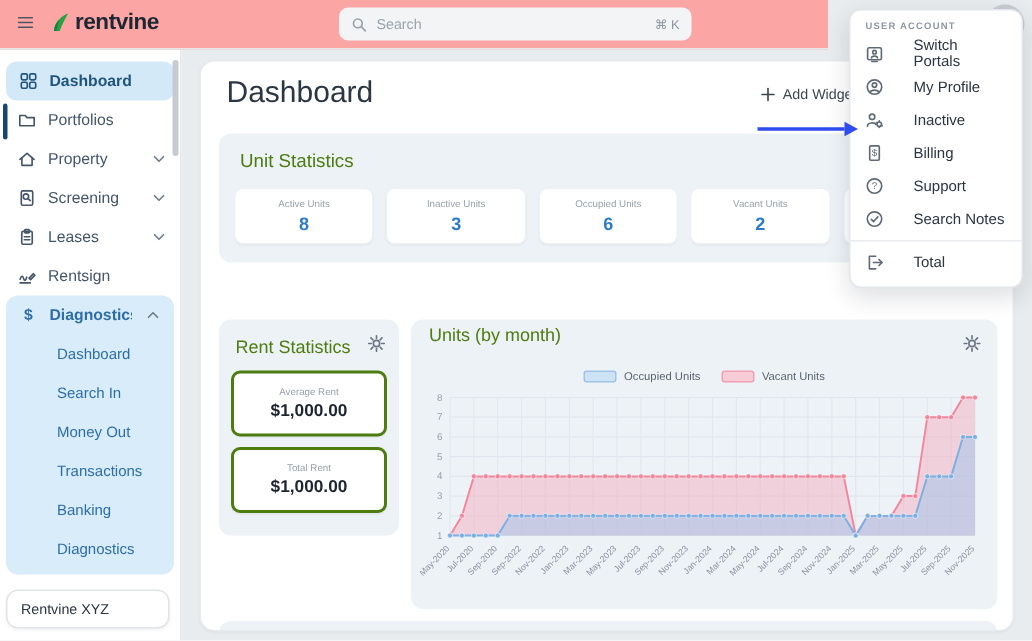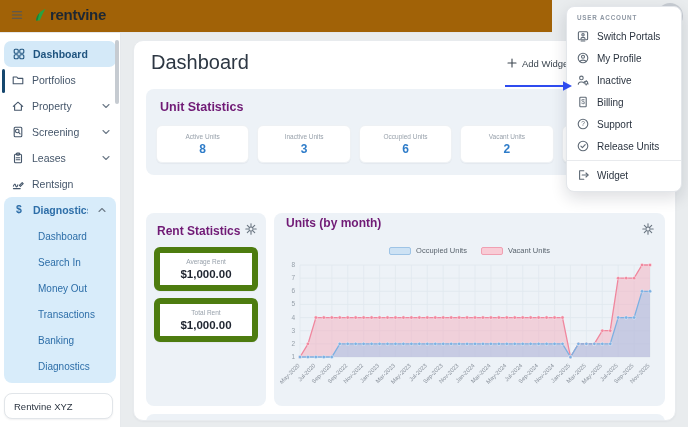--- a/index.html
+++ b/index.html
@@ -6,21 +6,21 @@
   html,body { width:688px; height:427px; }
   body {
     font-family: "Liberation Sans", "DejaVu Sans", sans-serif;
     background:#e9ecee; overflow:hidden; position:relative;
     color:#2b3440; -webkit-font-smoothing:antialiased;
   }
   .ic { display:inline-flex; align-items:center; justify-content:center; flex:0 0 auto; }
   .ic svg { display:block; }
 
   
-  .topbar { position:absolute; left:0; top:0; width:552px; height:33px; background:#a16207;
+  .topbar { position:absolute; left:0; top:0; width:552px; height:33px; background:#fca5a5;
             border-bottom:1px solid #e4e7ea; z-index:5; }
   .hamburger { position:absolute; left:11px; top:9px; color:#4b5663; cursor:pointer; }
   .brand { position:absolute; left:33px; top:6px; display:flex; align-items:center; gap:3px; }
   .brand-text { font-size:15px; font-weight:bold; color:#1d2733; letter-spacing:-0.3px; }
   .searchbox { position:absolute; left:226px; top:5px; width:235px; height:22px; background:#f3f4f6;
                border-radius:6px; display:flex; align-items:center; padding:0 8px; gap:6px; }
   .searchbox input { border:none; outline:none; background:transparent; flex:1; font-size:9.5px;
                      color:#343f4b; font-family:inherit; }
   .searchbox input::placeholder { color:#9aa3ad; }
   .kbd { font-size:8.5px; color:#8d96a0; white-space:nowrap; }
@@ -52,38 +52,38 @@
 
   
   .main-card { position:absolute; left:133px; top:40px; width:543px; height:381px; background:#fff;
                border:1px solid #e8ebee; border-radius:10px; box-shadow:0 1px 2px rgba(16,24,40,.04);
                overflow:hidden; z-index:2; }
   .page-title { position:absolute; left:17px; top:10px; font-size:20px; font-weight:500; color:#2d3743; }
   .add-widget { position:absolute; right:104px; top:16px; display:flex; align-items:center; gap:4px;
                 font-size:9.5px; color:#3c4650; cursor:pointer; background:none; border:none;
                 font-family:inherit; }
   .panel { background:#edf2f7; border-radius:8px; position:absolute; }
-  .panel-title { font-size:12.5px; font-weight:700; color:#701a75; }
+  .panel-title { font-size:12.5px; font-weight:400; color:#4d7c0f; }
   .gear-btn { color:#6b7682; cursor:pointer; background:none; border:none; padding:0; }
 
   .unit-panel { left:12px; top:48px; width:519px; height:86px; }
   .unit-panel .panel-title { position:absolute; left:14px; top:11px; }
   .stat-row { position:absolute; left:10px; right:10px; top:36px; display:flex; gap:8px; }
   .stat-card { flex:1; height:38px; background:#fff; border-radius:6px; border:1px solid #eef1f4;
                box-shadow:0 1px 1px rgba(16,24,40,.04); display:flex; flex-direction:column;
                align-items:center; justify-content:center; gap:2px; }
   .stat-label { font-size:6.5px; color:#98a1ab; }
   .stat-value { font-size:12px; font-weight:bold; color:#2e7cc9; }
   .stat-value.dark { color:#1f2530; }
 
-  .rent-panel { left:12px; top:172px; width:120px; height:193px;padding-left:34px; }
+  .rent-panel { left:12px; top:172px; width:120px; height:144px;padding-left:34px; }
   .rent-panel .panel-title { position:absolute; left:11px; top:11px; font-size:12px; }
   .rent-panel .gear-btn { position:absolute; right:9px; top:10px; }
   .rent-cards { position:absolute; left:8px; right:8px; top:34px; display:flex; flex-direction:column; gap:7px; }
-  .rent-card { background:#fff; border-radius:6px; border:6px solid #4d7c0f; height:44px;
+  .rent-card { background:#fff; border-radius:6px; border:2px solid #4d7c0f; height:44px;
                box-shadow:0 1px 1px rgba(16,24,40,.04); display:flex; flex-direction:column;
                align-items:center; justify-content:center; gap:3px; }
   .rent-card .stat-value { font-size:11.5px; color:#1f2530; }
 
   .units-panel { left:140px; top:172px; width:391px; height:193px; }
   .units-panel .panel-title { position:absolute; left:12px; top:3px; font-size:12px; }
   .units-panel .gear-btn { position:absolute; right:11px; top:10px; }
   .legend { position:absolute; left:0; right:0; top:33px; display:flex; justify-content:center;
             gap:14px; align-items:center; }
   .legend-item { display:flex; align-items:center; gap:5px; font-size:7.5px; color:#5a646e; }
@@ -91,21 +91,21 @@
   .chart-wrap { position:absolute; left:6px; top:46px; }
 
   .bottom-peek { left:12px; top:373px; width:519px; height:20px; }
 
   
   .user-menu { position:absolute; left:566px; top:6px; width:116px; background:#fff; z-index:20;
                border:1px solid #e3e6ea; border-radius:8px; box-shadow:0 6px 16px rgba(16,24,40,.14);
                padding:7px 0 5px 0; }
   .menu-header { font-size:6.3px; font-weight:bold; letter-spacing:0.8px; color:#8e97a3;
                  padding:0 10px; margin-bottom:4px; }
-  .menu-item { height:22px; display:flex; align-items:center; gap:8px; padding:0 10px;
+  .menu-item { height:22px; display:flex; align-items:center; gap:20px; padding:0 10px;
                font-size:10px; color:#2b3440; cursor:pointer; }
   .menu-item .ic { color:#5f6a76; }
   .menu-divider { height:1px; background:#e8eaed; margin:3px 0; }
 
   .annot-arrow { position:absolute; left:503px; top:78px; z-index:30; pointer-events:none; }
 </style>
 </head>
 <body>
 
 <div class="topbar">
@@ -117,20 +117,30 @@
       </svg>
     </span>
   <div class="brand">
     <span class="ic">
         <svg width="14" height="14" viewBox="0 0 14 14">
           <path d="M3,12.6 C3.9,6.8 7.6,2.6 12.4,1 C10,5.2 8.3,8.6 6.8,12.6 Z" fill="#27a343"></path>
           <path d="M3,12.6 C3.2,9.5 4.4,6.9 6.4,5.2 C5.7,7.8 5,10.2 4.6,12.6 Z" fill="#15803c"></path>
         </svg>
       </span>
     <span class="brand-text">rentvine</span>
+  </div>
+  <div class="searchbox">
+    <span class="ic">
+        <svg width="11" height="11" viewBox="0 0 12 12" fill="none" stroke="#9aa2ac" stroke-width="1.2" stroke-linecap="round">
+          <circle cx="5" cy="5" r="3.2"></circle>
+          <line x1="7.6" y1="7.6" x2="10.4" y2="10.4"></line>
+        </svg>
+      </span>
+    <input type="text" placeholder="Search" style="">
+    <span class="kbd">⌘ K</span>
   </div>
 </div>
 <div class="avatar"></div>
 
 <div class="sidebar">
   <div class="active-bar"></div>
   <div class="nav" id="side-nav">
       <div class="side-item active">
         <span class="ic">
           <svg width="12" height="12" viewBox="0 0 12 12" fill="none" stroke="currentColor" stroke-width="1.1" stroke-linecap="round" stroke-linejoin="round">
@@ -556,32 +566,32 @@
         </span>
         <span>Support</span>
       </div>
       <div class="menu-item">
         <span class="ic">
           <svg width="12" height="12" viewBox="0 0 12 12" fill="none" stroke="currentColor" stroke-width="1.1" stroke-linecap="round" stroke-linejoin="round">
             <circle cx="6" cy="6" r="4.8"></circle>
             <polyline points="3.9,6.2 5.4,7.7 8.2,4.6"></polyline>
           </svg>
         </span>
-        <span>Release Units</span>
+        <span>Search Notes</span>
       </div>
       <div class="menu-divider"></div>
       <div class="menu-item">
         <span class="ic">
           <svg width="12" height="12" viewBox="0 0 12 12" fill="none" stroke="currentColor" stroke-width="1.1" stroke-linecap="round" stroke-linejoin="round">
             <path d="M6.8,1.8 H2.6 V10.2 H6.8"></path>
             <line x1="5.2" y1="6" x2="11" y2="6"></line>
             <polyline points="9,4 11,6 9,8"></polyline>
           </svg>
         </span>
-        <span>Widget</span>
+        <span>Total</span>
       </div>
     </div>
 </div>
 
 <svg class="annot-arrow" width="70" height="16" viewBox="0 0 70 16">
   <line id="annot-line" x1="2" y1="8" x2="60" y2="8" stroke-width="2.2" stroke="#2e4bef"></line>
   <polygon id="annot-head" points="60,3.2 69,8 60,12.8" fill="#2e4bef"></polygon>
 </svg>
 
 </body></html>

